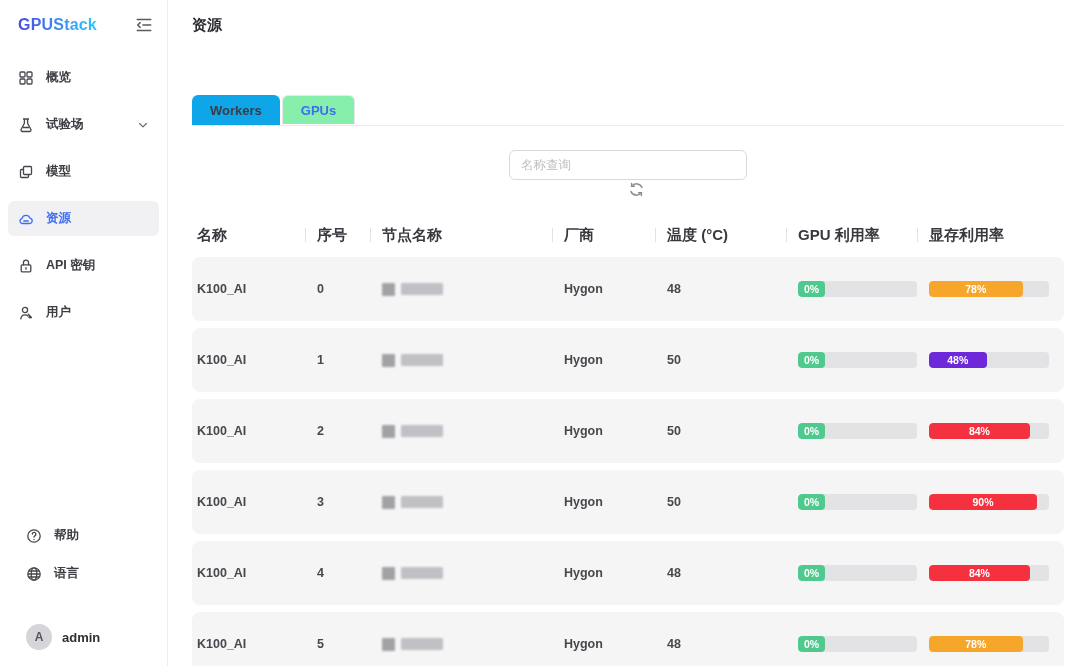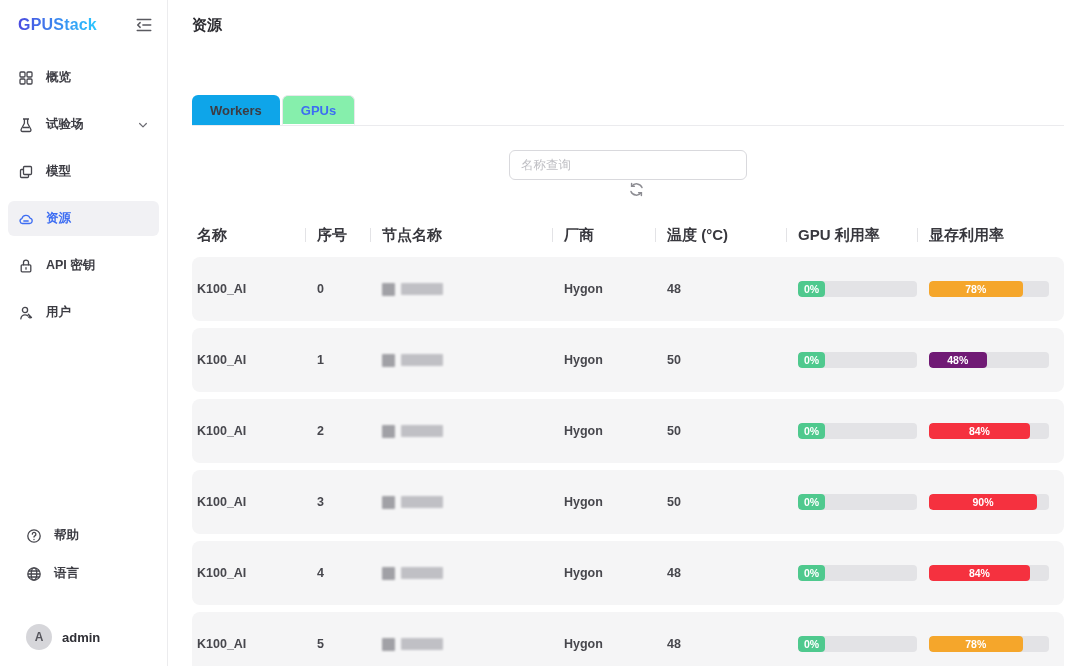--- a/index.html
+++ b/index.html
@@ -248,21 +248,21 @@
     </div>
     <div class="td">Hygon</div>
     <div class="td">50</div>
     <div class="td">
       <div class="track">
         <span class="chip" style="background: rgb(79, 201, 142);">0%</span>
       </div>
     </div>
     <div class="td">
       <div class="track">
-        <div class="fill" style="width: 48%; background: #701a75;">48%</div>
+        <div class="fill" style="width: 48%; background: #6d28d9;">48%</div>
       </div>
     </div>
   </div>
 
   <div class="trow grid">
     <div class="td">K100_AI</div>
     <div class="td">2</div>
     <div class="td">
       <span class="redact">
         <span class="sq"></span>

